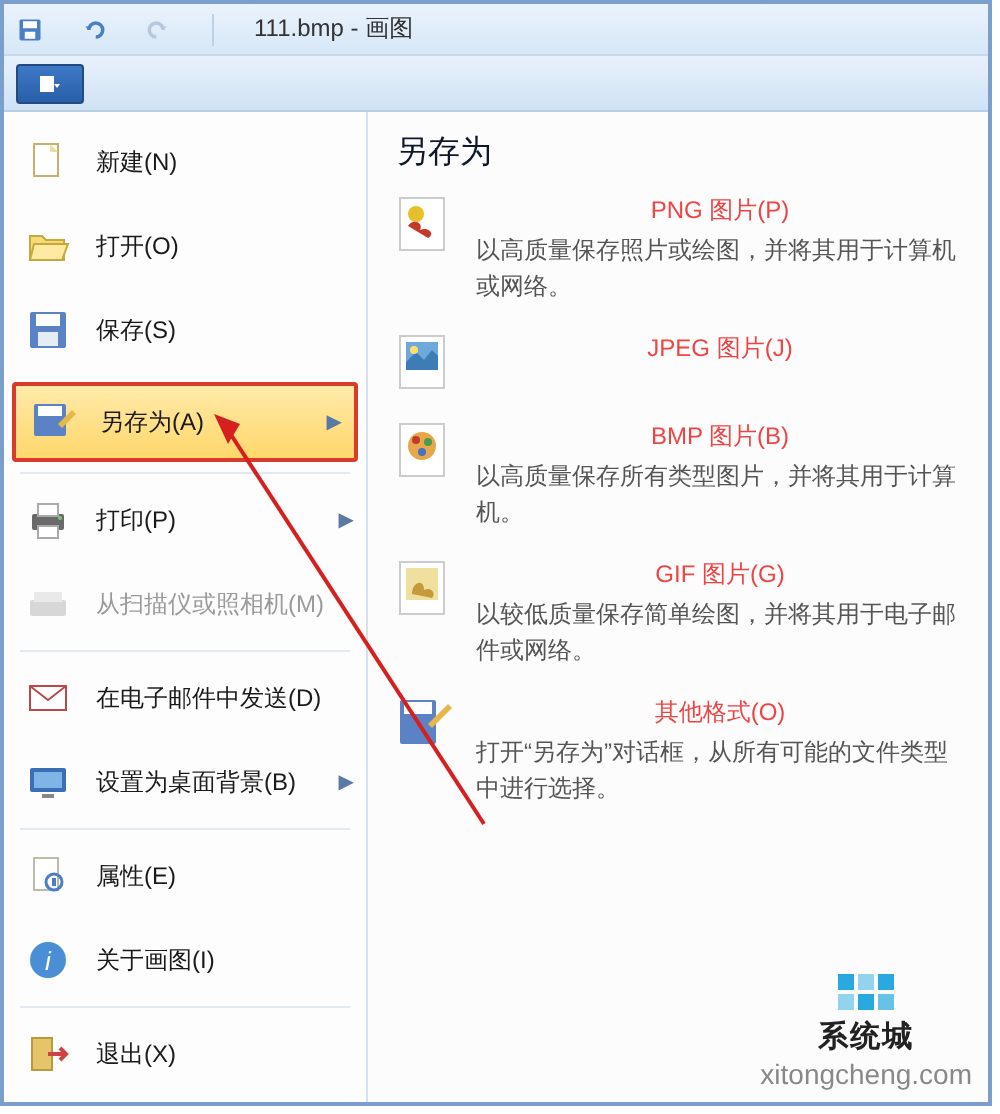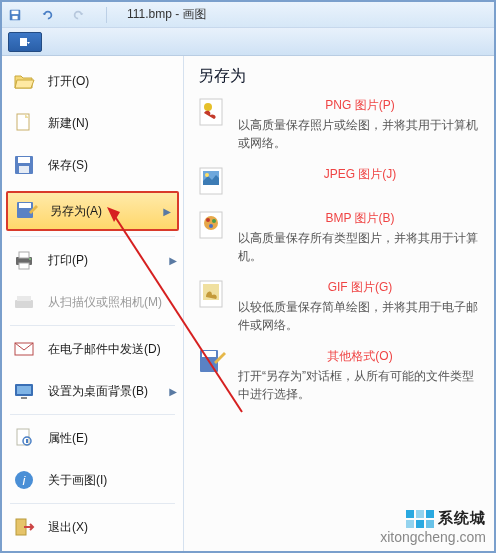--- a/index.html
+++ b/index.html
@@ -21,21 +21,21 @@
   .menu-item .mi-icon { width: 24px; height: 24px; flex-shrink: 0; display:flex; align-items:center; justify-content:center; }
   .menu-sep { height:1px; background:#e3e9f1; margin:2px 8px;}
   .right-panel { flex: 1; padding: 10px 12px 10px 14px; background: #fcfcfc; }
   .rp-title { font-size: 16px; color: #0f172a; margin-bottom: 6px; padding-bottom:4px;}
   .format-item { display: flex; gap: 10px; margin-bottom: 14px; }
   .fi-icon { width: 30px; height: 30px; flex-shrink: 0; }
   .fi-text { flex: 1; }
   .fi-label { font-size: 12px; color: #ef4444; margin-bottom: 2px; text-align: center; }
   .fi-desc { font-size: 12px; color: #555; line-height: 1.5; }
   .watermark { position: absolute; right: 8px; bottom: 6px; text-align: right; }
-  .wm-logo { display:flex; align-items:center; gap:4px; justify-content:flex-end; }
+  .wm-logo { display:flex; align-items:center; gap:4px; justify-content:flex-end;flex-direction:column; }
   .wm-logo .sq-group { display:grid; grid-template-columns:repeat(3,8px); grid-template-rows:repeat(2,8px); gap:2px;}
   .wm-logo .sq { width:8px; height:8px; }
   .wm-text { font-size: 15px; font-weight: bold; color: #222; letter-spacing:1px;}
   .wm-url { font-size: 14px; color: #888; margin-top:1px;}
   .red-arrow { position:absolute; pointer-events:none; }
 </style>
 </head>
 <body>
 
 <div class="frame">
@@ -65,34 +65,34 @@
         </svg>
     </div>
   </div>
 
   <div class="content">
 
     <div class="left-panel">
       <div class="menu-item">
         <span class="mi-icon">
             <svg viewBox="0 0 24 24">
+              <rect x="5" y="3" width="12" height="16" fill="#fff" stroke="#c9b06a"></rect>
+              <path d="M13 3 L17 7 L13 7 Z" fill="#ecdda0"></path>
+            </svg>
+          </span>
+        <span>新建(N)</span>
+      </div>
+      <div class="menu-item">
+        <span class="mi-icon">
+            <svg viewBox="0 0 24 24">
               <path d="M3 7 L9 7 L11 9 L20 9 L20 19 L3 19 Z" fill="#f5d97a" stroke="#c9a83a"></path>
               <path d="M5 11 L22 11 L19 19 L3 19 Z" fill="#ffe9a3" stroke="#c9a83a"></path>
             </svg>
           </span>
         <span>打开(O)</span>
-      </div>
-      <div class="menu-item">
-        <span class="mi-icon">
-            <svg viewBox="0 0 24 24">
-              <rect x="5" y="3" width="12" height="16" fill="#fff" stroke="#c9b06a"></rect>
-              <path d="M13 3 L17 7 L13 7 Z" fill="#ecdda0"></path>
-            </svg>
-          </span>
-        <span>新建(N)</span>
       </div>
       <div class="menu-item">
         <span class="mi-icon">
             <svg viewBox="0 0 24 24">
               <rect x="3" y="3" width="18" height="18" fill="#5a82c4" rx="1"></rect>
               <rect x="6" y="4" width="12" height="6" fill="#fff"></rect>
               <rect x="7" y="13" width="10" height="7" fill="#e6ecf5"></rect>
             </svg>
           </span>
         <span>保存(S)</span>

